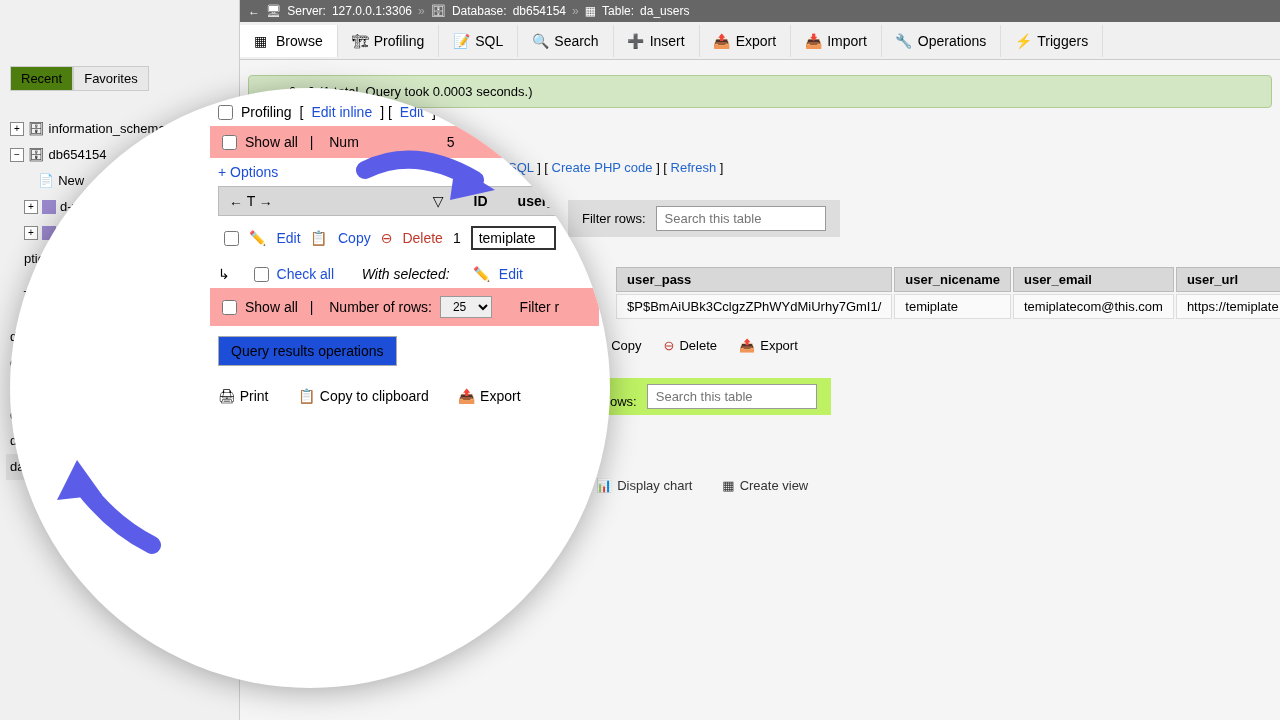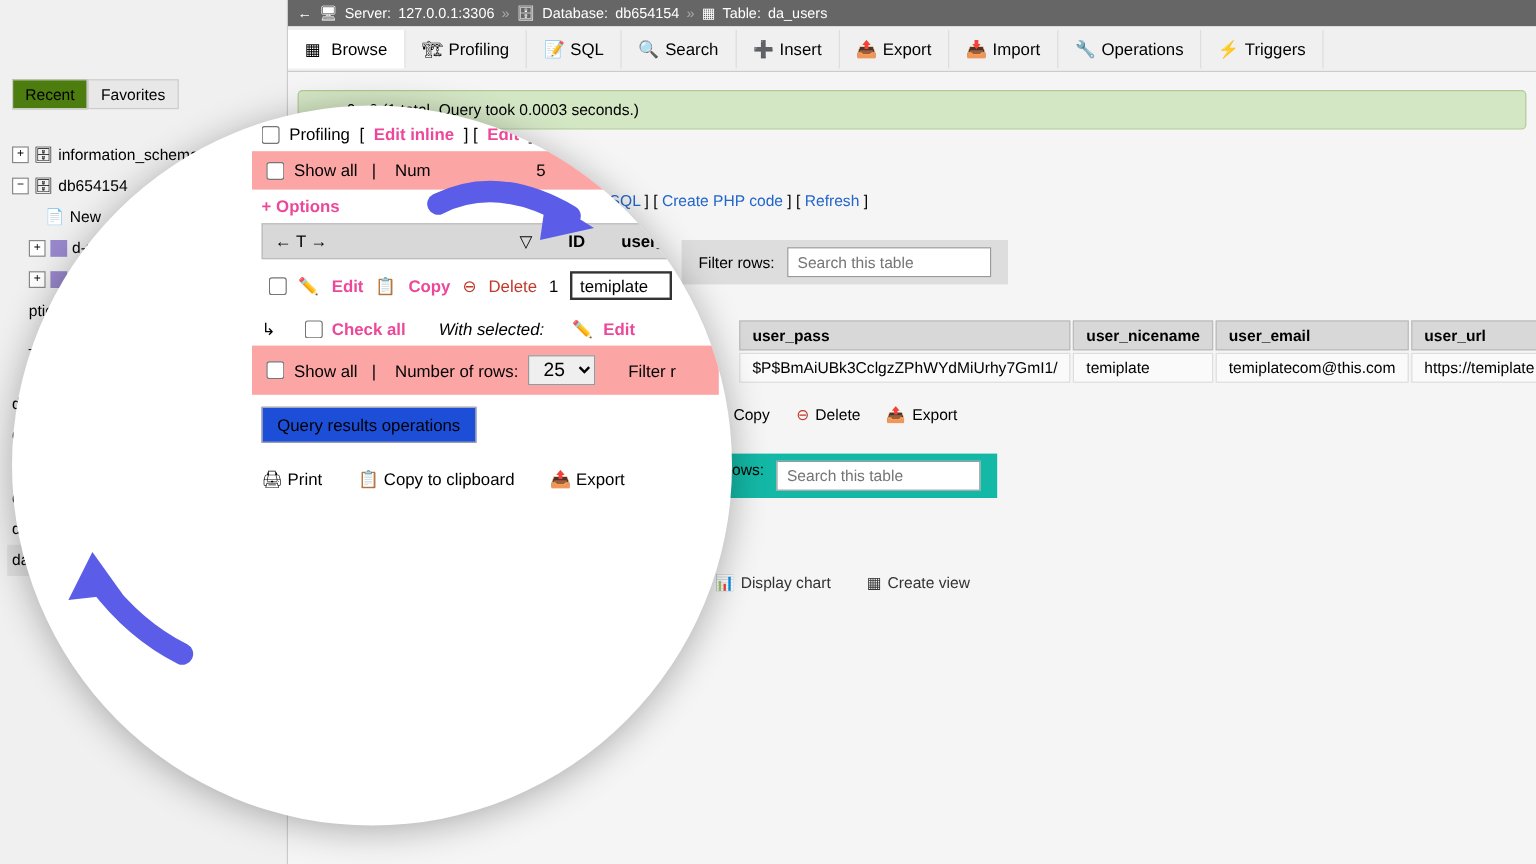--- a/index.html
+++ b/index.html
@@ -52,39 +52,39 @@
 
 .datatable { position: absolute; top: 265px; left: 614px; font-size: 13px; }
 .datatable th { background: #d8d8d8; border: 1px solid #bbb; padding: 4px 10px; text-align: left; font-weight: bold; }
 .datatable td { border: 1px solid #ddd; padding: 4px 10px; background: #fafafa; }
 
 
 .actions { position: absolute; top: 338px; left: 590px; display: flex; gap: 22px; font-size: 13px; }
 .actions .act { display: flex; align-items: center; gap: 5px; cursor: pointer; }
 
 
-.filterbar2 { position: absolute; top: 378px; left: 596px; display: flex; align-items: flex-start; gap: 10px; background: #14b8a6; padding: 6px 14px; font-size: 13px; }
+.filterbar2 { position: absolute; top: 378px; left: 596px; display: flex; align-items: flex-end; gap: 10px; background: #bef264; padding: 6px 14px; font-size: 13px; }
 .filterbar2 input { width: 170px; padding: 4px 8px; border: 1px solid #999; font-size: 13px; }
 
 
 .viewlinks { position: absolute; top: 478px; left: 596px; display: flex; gap: 30px; font-size: 13px; }
 .viewlinks .vl { color: #333; cursor: pointer; display: flex; align-items: center; gap: 5px; }
 
 
 .zoom-circle { position: absolute; top: 88px; left: 10px; width: 600px; height: 600px; border-radius: 50%; background: #fff; box-shadow: 0 4px 30px rgba(0,0,0,0.3); overflow: hidden; }
 .zoom-inner { position: absolute; top: 10px; left: 208px; font-size: 14px; }
 .zoom-inner .zrow { display: flex; align-items: center; gap: 8px; padding: 6px 0; }
-.zoom-inner .link { color: #ec4899; cursor: pointer; font-weight: bold; }
+.zoom-inner .link { color: #1d4ed8; cursor: pointer; }
 .zoom-inner .greybg { background: #fca5a5; padding: 8px 12px; margin-left: -8px; }
 .zoom-inner .tblhdr { background: #d8d8d8; padding: 6px 10px; display: flex; gap: 30px; border: 1px solid #bbb; }
 .zoom-inner .tblhdr b { font-weight: bold; }
 .zoom-inner .datarow { display: flex; align-items: center; gap: 10px; padding: 10px 6px; }
 .zoom-inner .delete { color: #c0392b; }
 .zoom-inner .editbox { border: 2px solid #333; padding: 2px 6px; font-size: 14px; width: 85px; }
-.zoom-inner select { padding: 2px 8px; font-size: 16px; border: 1px solid #999; }
+.zoom-inner select { padding: 2px 8px; font-size: 12px; border: 1px solid #999; }
 .zoom-inner .qrobox { border: 1px solid #aaa; background: #1d4ed8; padding: 6px 12px; display: inline-block; margin-top: 10px; }
 
 
 .arrow1 { position: absolute; top: 140px; left: 355px; width: 150px; height: 80px; z-index: 100; }
 .arrow2 { position: absolute; top: 455px; left: 42px; width: 130px; height: 100px; z-index: 100; }
 
 input[type=checkbox] { width: 15px; height: 15px; cursor: pointer; }
 </style>
 </head>
 <body>

